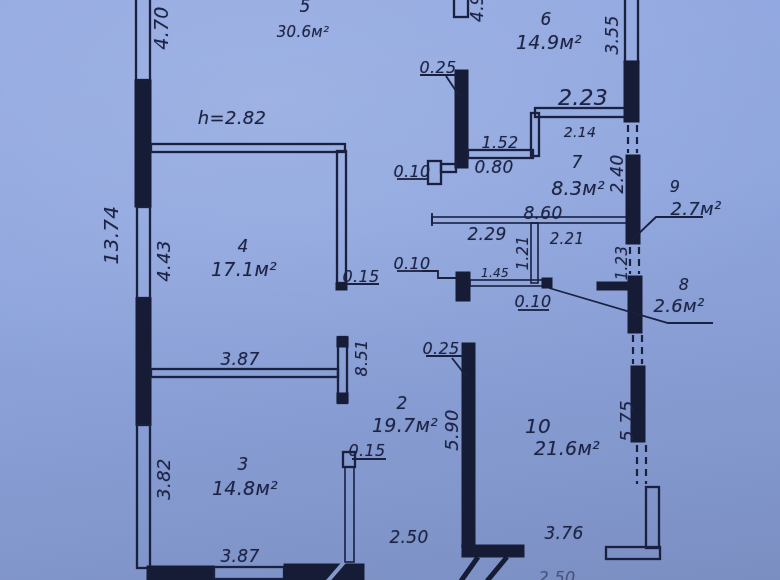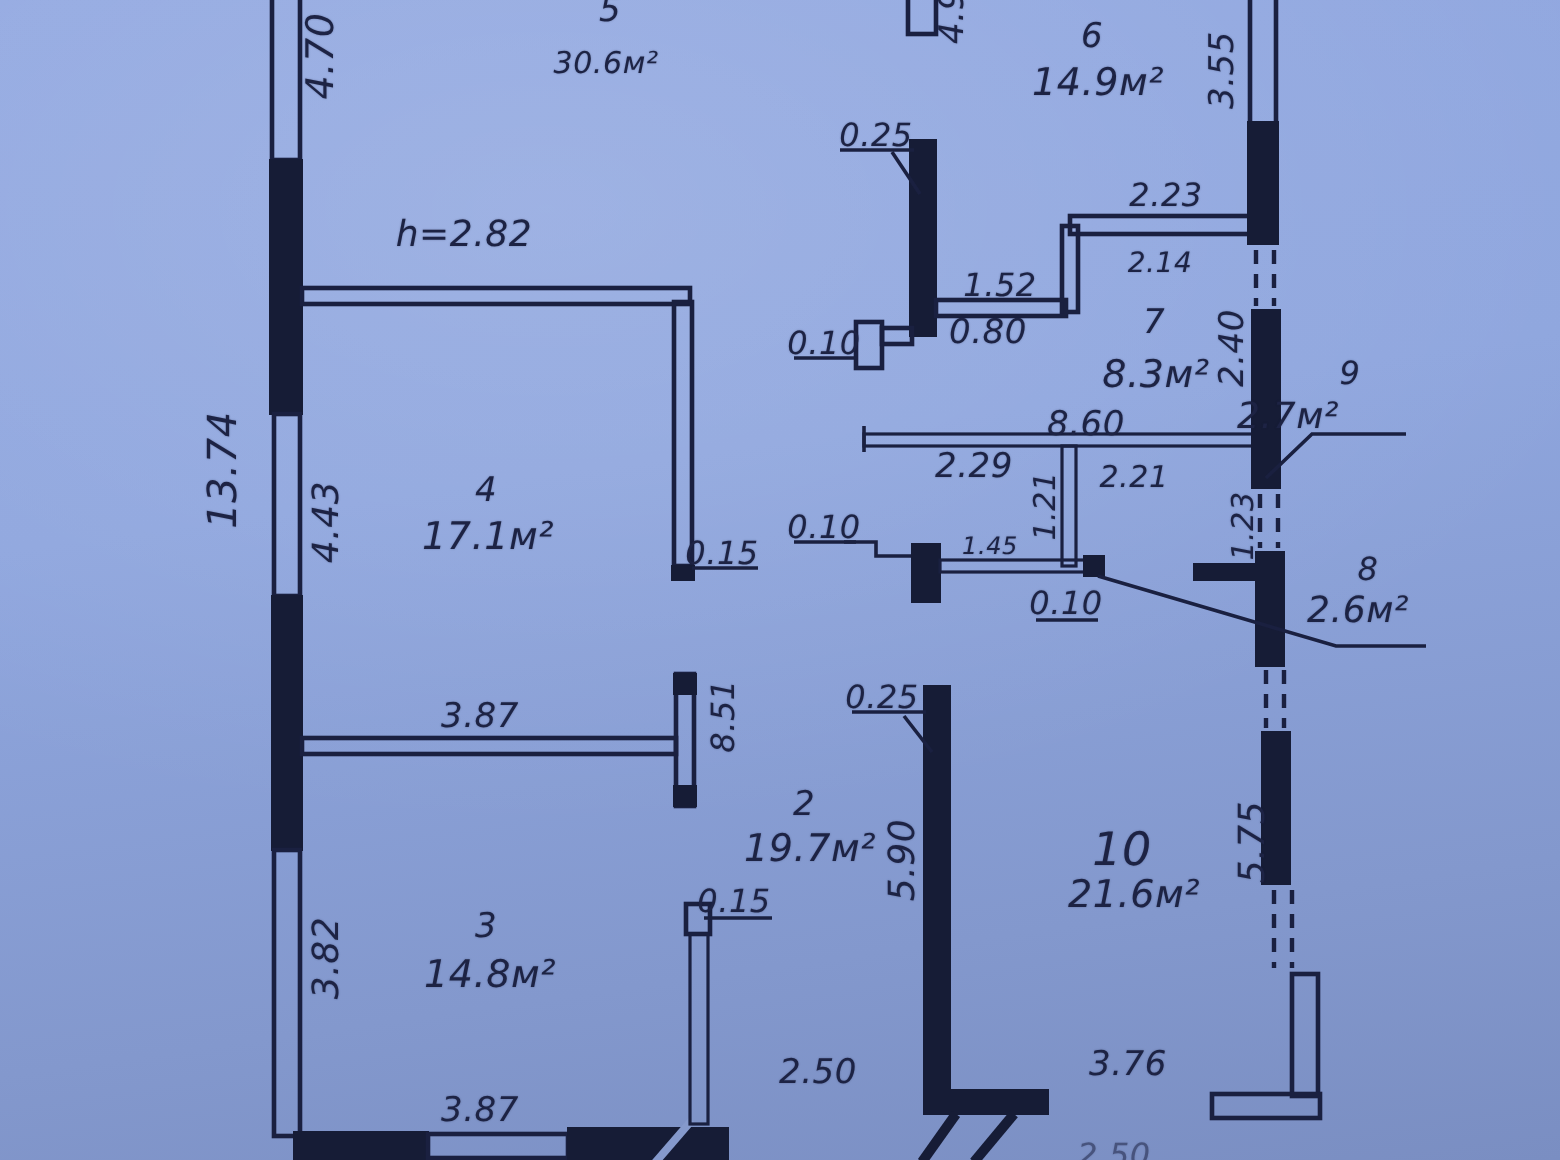--- a/index.html
+++ b/index.html
@@ -141,36 +141,36 @@
     </g>
   </svg>
 
   <div class="lbl" style="left:305px;top:6px;font-size:17px">5</div>
   <div class="lbl" style="left:303px;top:32px;font-size:15px">30.6м²</div>
   <div class="lbl" style="left:546px;top:19px;font-size:17px">6</div>
   <div class="lbl" style="left:549px;top:42px;font-size:19px">14.9м²</div>
   <div class="lbl" style="left:577px;top:162px;font-size:17px">7</div>
   <div class="lbl" style="left:578px;top:188px;font-size:19px">8.3м²</div>
   <div class="lbl" style="left:675px;top:187px;font-size:16px">9</div>
-  <div class="lbl" style="left:644px;top:209px;font-size:18px">2.7м²</div>
+  <div class="lbl" style="left:696px;top:209px;font-size:18px">2.7м²</div>
   <div class="lbl" style="left:684px;top:285px;font-size:16px">8</div>
   <div class="lbl" style="left:679px;top:306px;font-size:18px">2.6м²</div>
   <div class="lbl" style="left:243px;top:246px;font-size:17px">4</div>
   <div class="lbl" style="left:244px;top:269px;font-size:19px">17.1м²</div>
   <div class="lbl" style="left:402px;top:403px;font-size:17px">2</div>
   <div class="lbl" style="left:405px;top:425px;font-size:19px">19.7м²</div>
   <div class="lbl" style="left:243px;top:464px;font-size:17px">3</div>
   <div class="lbl" style="left:245px;top:488px;font-size:19px">14.8м²</div>
-  <div class="lbl" style="left:561px;top:426px;font-size:23px">10</div>
+  <div class="lbl" style="left:538px;top:426px;font-size:20px">10</div>
   <div class="lbl" style="left:567px;top:448px;font-size:19px">21.6м²</div>
 
   <div class="lbl" style="left:232px;top:118px;font-size:18px">h=2.82</div>
 
   <div class="lbl" style="left:438px;top:68px;font-size:16px">0.25</div>
-  <div class="lbl" style="left:583px;top:98px;font-size:16px">2.23</div>
+  <div class="lbl" style="left:583px;top:98px;font-size:22px">2.23</div>
   <div class="lbl" style="left:580px;top:132px;font-size:14px">2.14</div>
   <div class="lbl" style="left:500px;top:143px;font-size:16px">1.52</div>
   <div class="lbl" style="left:494px;top:167px;font-size:17px">0.80</div>
   <div class="lbl" style="left:412px;top:172px;font-size:16px">0.10</div>
   <div class="lbl" style="left:543px;top:213px;font-size:17px">8.60</div>
   <div class="lbl" style="left:487px;top:234px;font-size:17px">2.29</div>
   <div class="lbl" style="left:567px;top:239px;font-size:15px">2.21</div>
   <div class="lbl" style="left:495px;top:273px;font-size:12px">1.45</div>
   <div class="lbl" style="left:412px;top:264px;font-size:16px">0.10</div>
   <div class="lbl" style="left:533px;top:302px;font-size:16px">0.10</div>

